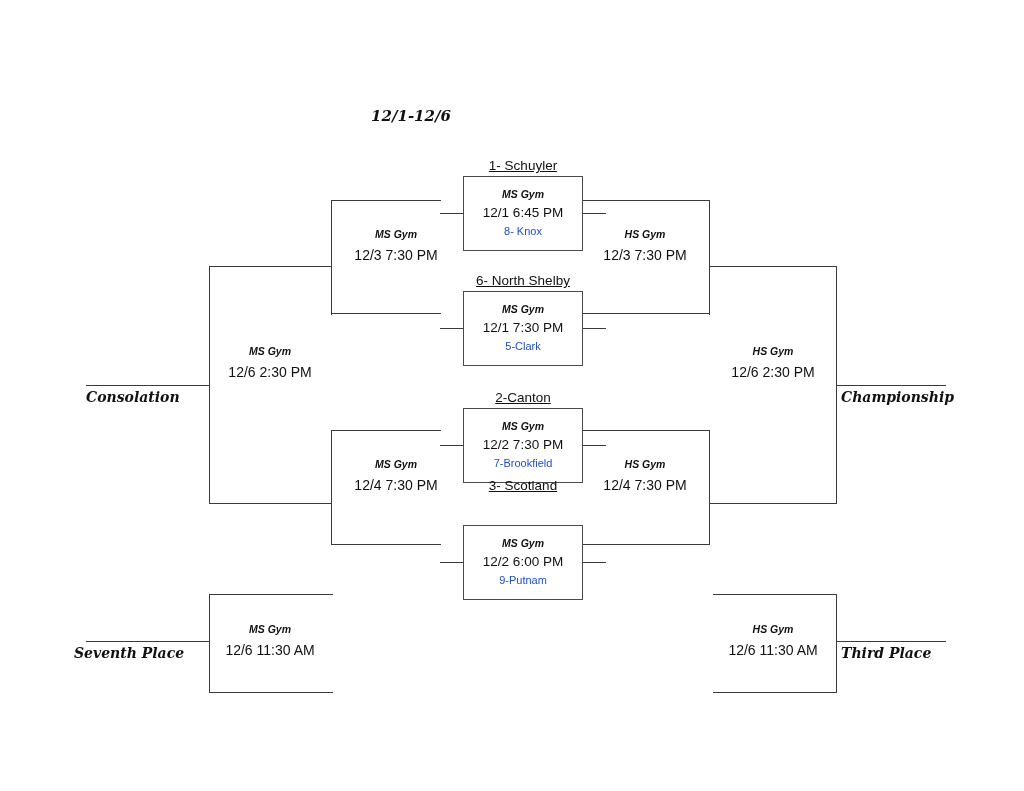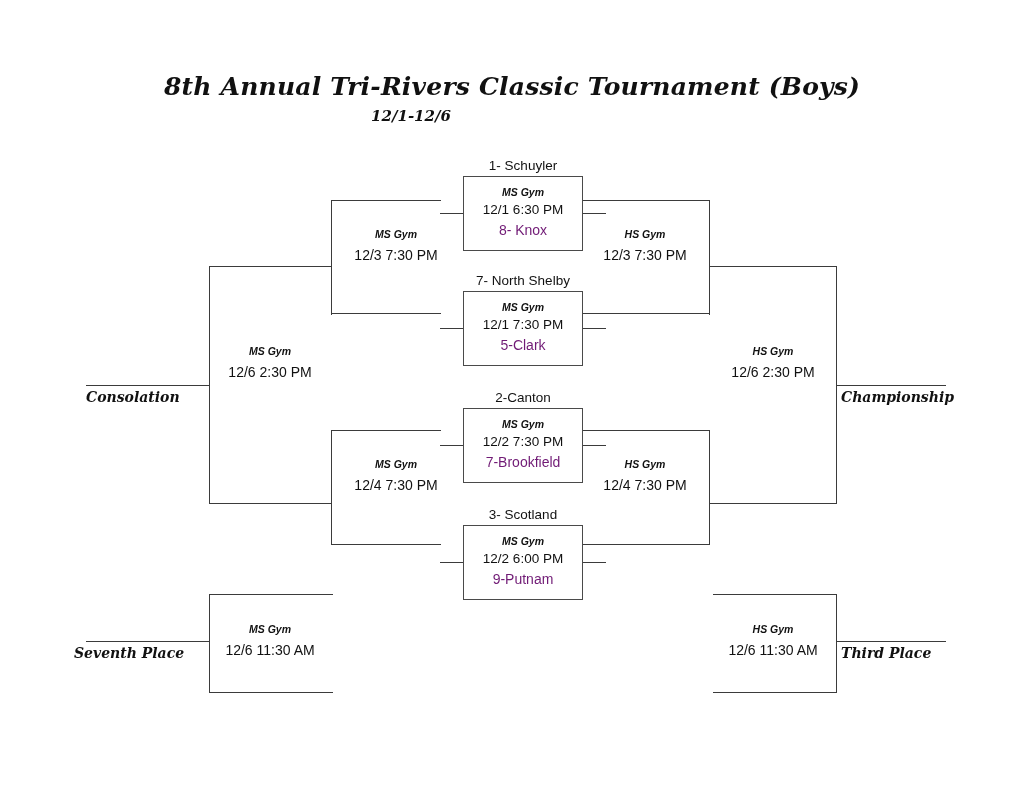--- a/index.html
+++ b/index.html
@@ -75,37 +75,38 @@
     z-index: 3;
   }
   .game-seed-top {
     position: absolute;
     width: 180px;
     text-align: center;
     font-size: 13.5px;
     color: #111;
     white-space: nowrap;
     z-index: 4;
+    text-decoration: underline;
   }
   .gym {
     font-size: 10.5px;
     font-style: italic;
     font-weight: bold;
     color: #111;
     line-height: 1.35;
     margin-bottom: 2px;
   }
   .datetime {
     font-size: 13.5px;
     color: #111;
     line-height: 1.4;
   }
   .seed-bottom {
-    font-size: 14px;
-    color: #701a75;
+    font-size: 11px;
+    color: #1d4ed8;
     line-height: 1.55;
     margin-top: 0;
   }
 
   
   .info {
     position: absolute;
     text-align: center;
     width: 150px;
     z-index: 2;
@@ -136,45 +137,44 @@
     color: #111111;
     white-space: nowrap;
     z-index: 4;
   }
 </style>
 </head>
 <body>
 
 <div id="page">
 
-  <div class="title">8th Annual Tri-Rivers Classic Tournament (Boys)</div>
   <div class="subtitle">12/1-12/6</div>
 
   <div class="game-seed-top" style="left:433px; top:158px;">1- Schuyler</div>
   <div class="game-box" style="left:463px; top:176px;">
     <span class="gym">MS Gym</span>
-    <span class="datetime">12/1 6:30 PM</span>
+    <span class="datetime">12/1 6:45 PM</span>
     <span class="seed-bottom">8- Knox</span>
   </div>
 
-  <div class="game-seed-top" style="left:433px; top:273px;">7- North Shelby</div>
+  <div class="game-seed-top" style="left:433px; top:273px;">6- North Shelby</div>
   <div class="game-box" style="left:463px; top:291px;">
     <span class="gym">MS Gym</span>
     <span class="datetime">12/1 7:30 PM</span>
     <span class="seed-bottom">5-Clark</span>
   </div>
 
   <div class="game-seed-top" style="left:433px; top:390px;">2-Canton</div>
   <div class="game-box" style="left:463px; top:408px;">
     <span class="gym">MS Gym</span>
     <span class="datetime">12/2 7:30 PM</span>
     <span class="seed-bottom">7-Brookfield</span>
   </div>
 
-  <div class="game-seed-top" style="left:433px; top:507px;">3- Scotland</div>
+  <div class="game-seed-top" style="left:433px; top:478px;">3- Scotland</div>
   <div class="game-box" style="left:463px; top:525px;">
     <span class="gym">MS Gym</span>
     <span class="datetime">12/2 6:00 PM</span>
     <span class="seed-bottom">9-Putnam</span>
   </div>
 
   <div class="hline" style="left:440px; top:213px; width:24px;"></div>
   <div class="hline" style="left:331px; top:200px; width:110px;"></div>
 
   <div class="hline" style="left:440px; top:328px; width:24px;"></div>

